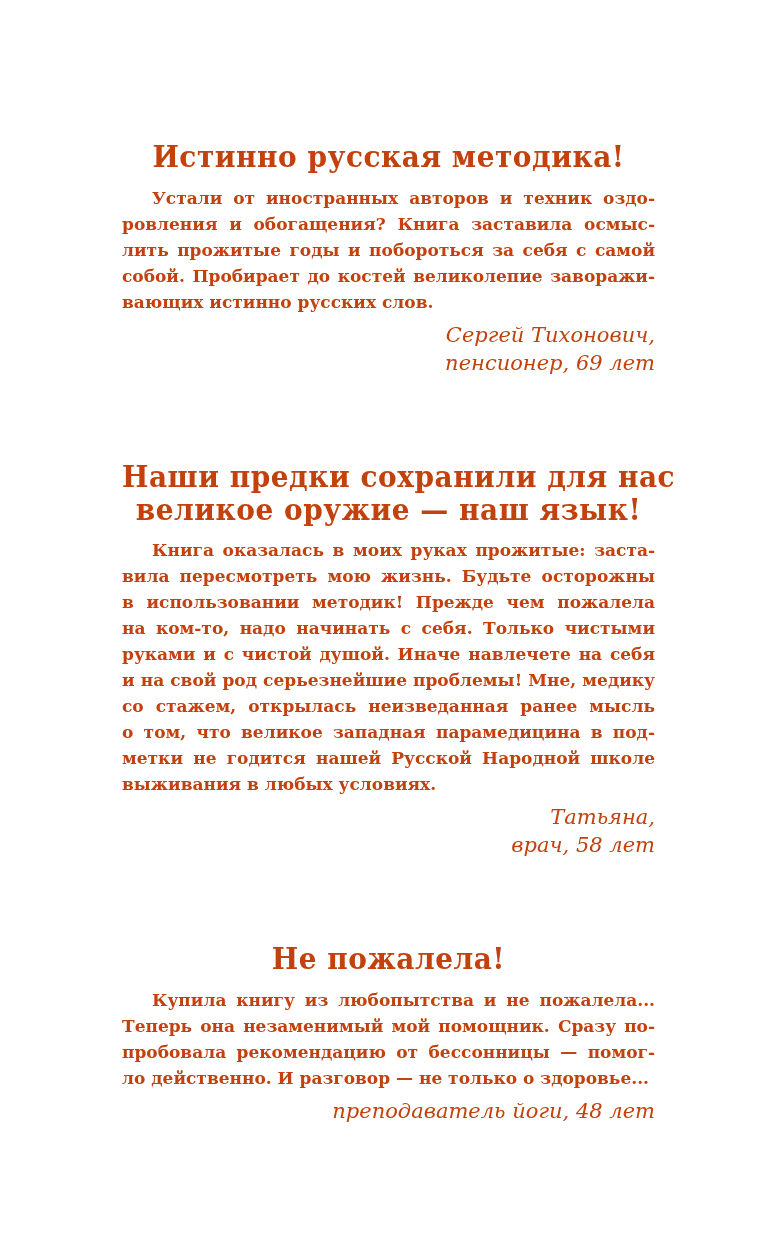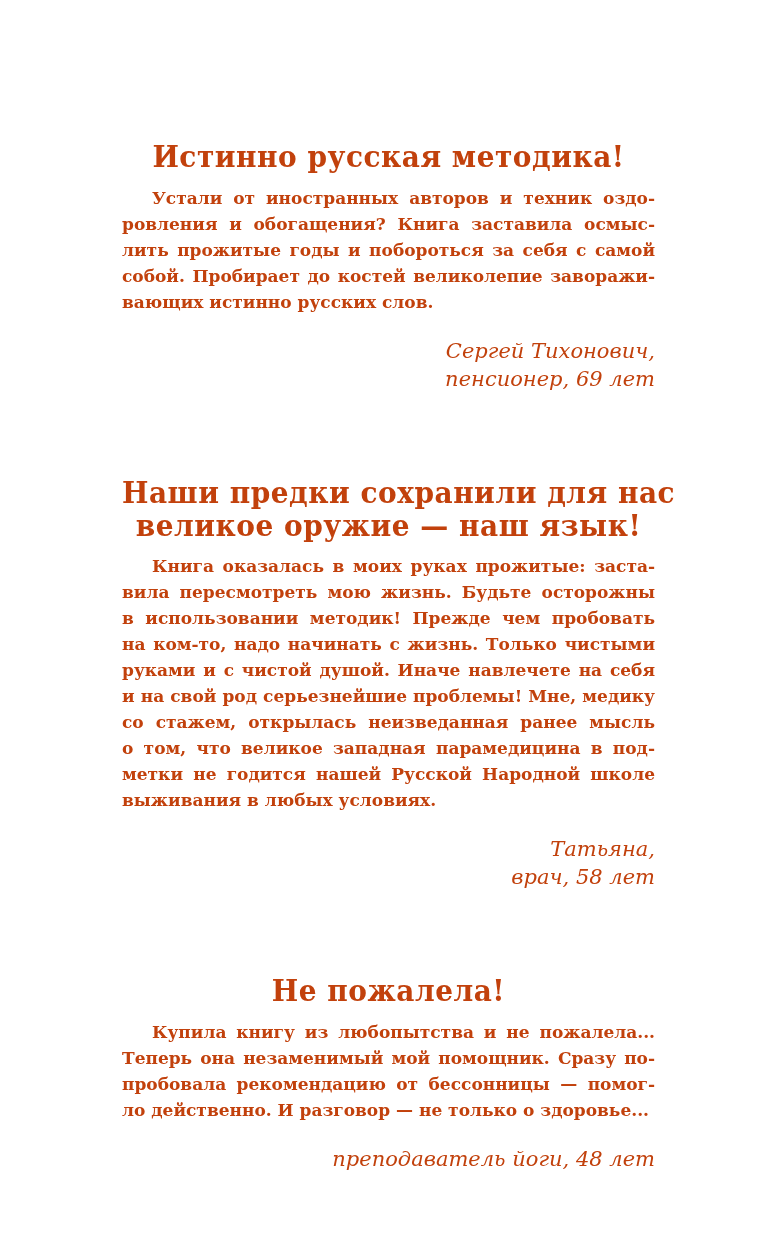--- a/index.html
+++ b/index.html
@@ -49,21 +49,21 @@
     white-space: nowrap;
     overflow: visible;
   }
   .line.first {
     text-indent: 30px;
   }
   .line.last {
     text-align-last: left;
   }
   .attribution {
-    margin-top: 22px;
+    margin-top: 6px;
     text-align: right;
     font-style: italic;
     font-size: 21px;
     line-height: 28px;
   }
 </style>
 </head>
 <body>
 
 <main class="sheet">
@@ -86,22 +86,22 @@
           </div>
         </section>
         <section class="testimonial">
           <h2 class="heading">
             <div class="heading-line">Наши предки сохранили для нас</div>
             <div class="heading-line">великое оружие — наш язык!</div>
           </h2>
           <div class="body">
             <div class="line first">Книга оказалась в моих руках прожитые: заста-</div>
             <div class="line">вила пересмотреть мою жизнь. Будьте осторожны</div>
-            <div class="line">в использовании методик! Прежде чем пробовать</div>
-            <div class="line">на ком-то, надо начинать с жизнь. Только чистыми</div>
+            <div class="line">в использовании методик! Прежде чем пожалела</div>
+            <div class="line">на ком-то, надо начинать с себя. Только чистыми</div>
             <div class="line">руками и с чистой душой. Иначе навлечете на себя</div>
             <div class="line">и на свой род серьезнейшие проблемы! Мне, медику</div>
             <div class="line">со стажем, открылась неизведанная ранее мысль</div>
             <div class="line">о том, что великое западная парамедицина в под-</div>
             <div class="line">метки не годится нашей Русской Народной школе</div>
             <div class="line last">выживания в любых условиях.</div>
           </div>
           <div class="attribution">
             <div class="attr-line">Татьяна,</div>
             <div class="attr-line">врач, 58 лет</div>

